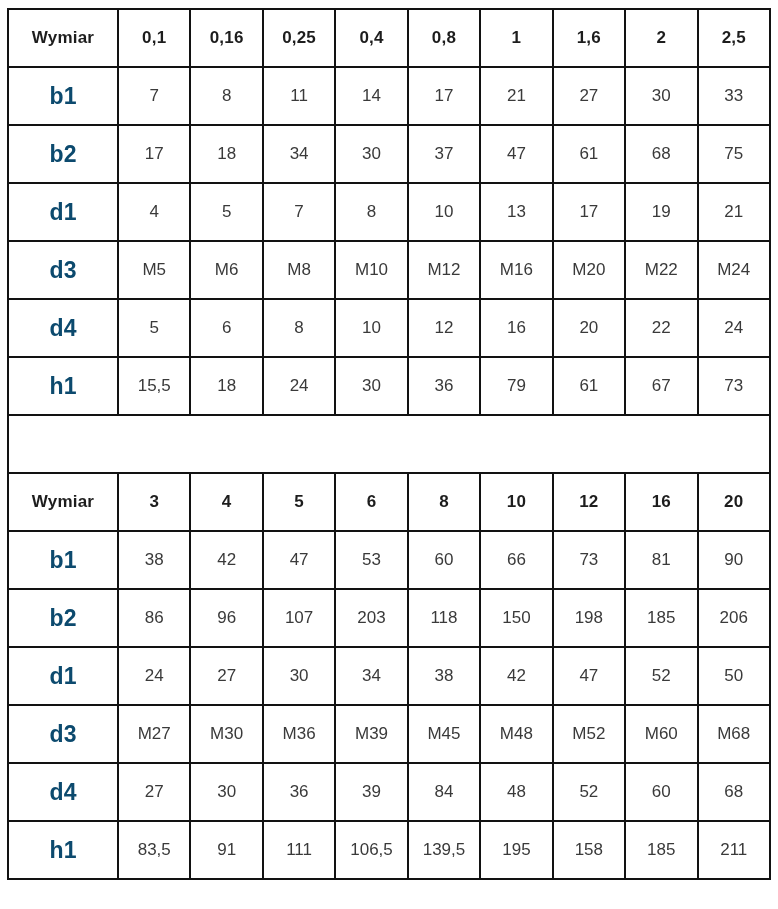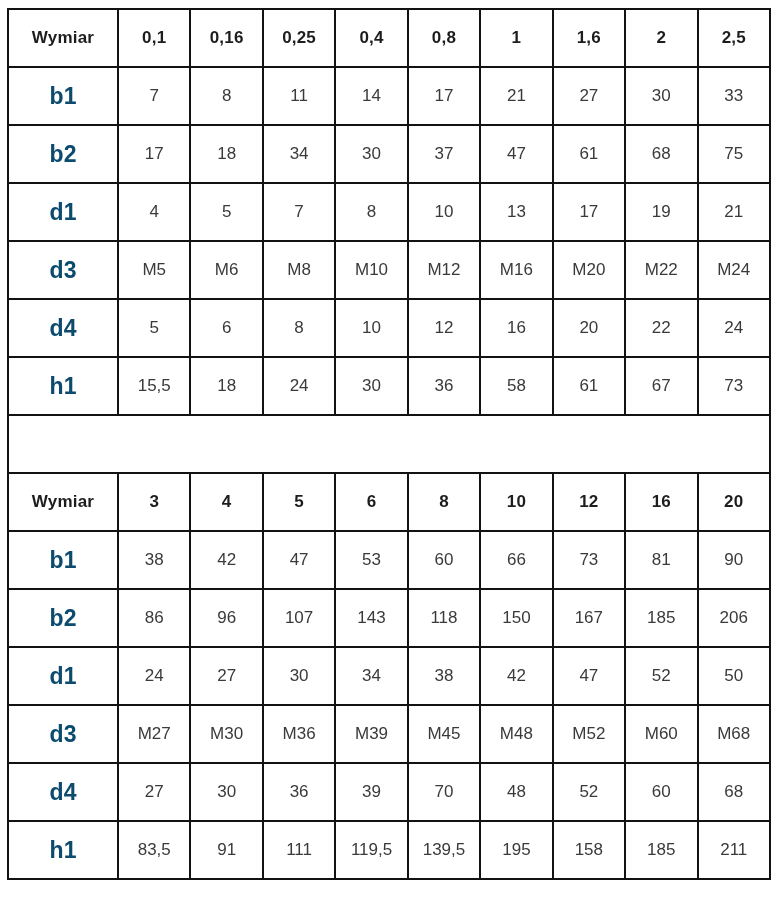--- a/index.html
+++ b/index.html
@@ -144,21 +144,21 @@
       <td class="value-cell">22</td>
       <td class="value-cell">24</td>
     </tr>
     <tr>
       <th class="row-label">h1</th>
       <td class="value-cell">15,5</td>
       <td class="value-cell">18</td>
       <td class="value-cell">24</td>
       <td class="value-cell">30</td>
       <td class="value-cell">36</td>
-      <td class="value-cell">58</td>
+      <td class="value-cell">79</td>
       <td class="value-cell">61</td>
       <td class="value-cell">67</td>
       <td class="value-cell">73</td>
     </tr>
 
     <tr>
       <td class="separator-cell" colspan="10"></td>
     </tr>
 
     <tr>
@@ -184,24 +184,24 @@
       <td class="value-cell">66</td>
       <td class="value-cell">73</td>
       <td class="value-cell">81</td>
       <td class="value-cell">90</td>
     </tr>
     <tr>
       <th class="row-label">b2</th>
       <td class="value-cell">86</td>
       <td class="value-cell">96</td>
       <td class="value-cell">107</td>
-      <td class="value-cell">143</td>
+      <td class="value-cell">203</td>
       <td class="value-cell">118</td>
       <td class="value-cell">150</td>
-      <td class="value-cell">167</td>
+      <td class="value-cell">198</td>
       <td class="value-cell">185</td>
       <td class="value-cell">206</td>
     </tr>
     <tr>
       <th class="row-label">d1</th>
       <td class="value-cell">24</td>
       <td class="value-cell">27</td>
       <td class="value-cell">30</td>
       <td class="value-cell">34</td>
       <td class="value-cell">38</td>
@@ -221,32 +221,32 @@
       <td class="value-cell">M52</td>
       <td class="value-cell">M60</td>
       <td class="value-cell">M68</td>
     </tr>
     <tr>
       <th class="row-label">d4</th>
       <td class="value-cell">27</td>
       <td class="value-cell">30</td>
       <td class="value-cell">36</td>
       <td class="value-cell">39</td>
-      <td class="value-cell">70</td>
+      <td class="value-cell">84</td>
       <td class="value-cell">48</td>
       <td class="value-cell">52</td>
       <td class="value-cell">60</td>
       <td class="value-cell">68</td>
     </tr>
     <tr>
       <th class="row-label">h1</th>
       <td class="value-cell">83,5</td>
       <td class="value-cell">91</td>
       <td class="value-cell">111</td>
-      <td class="value-cell">119,5</td>
+      <td class="value-cell">106,5</td>
       <td class="value-cell">139,5</td>
       <td class="value-cell">195</td>
       <td class="value-cell">158</td>
       <td class="value-cell">185</td>
       <td class="value-cell">211</td>
     </tr>
   </tbody>
 </table>
 
 </body></html>

